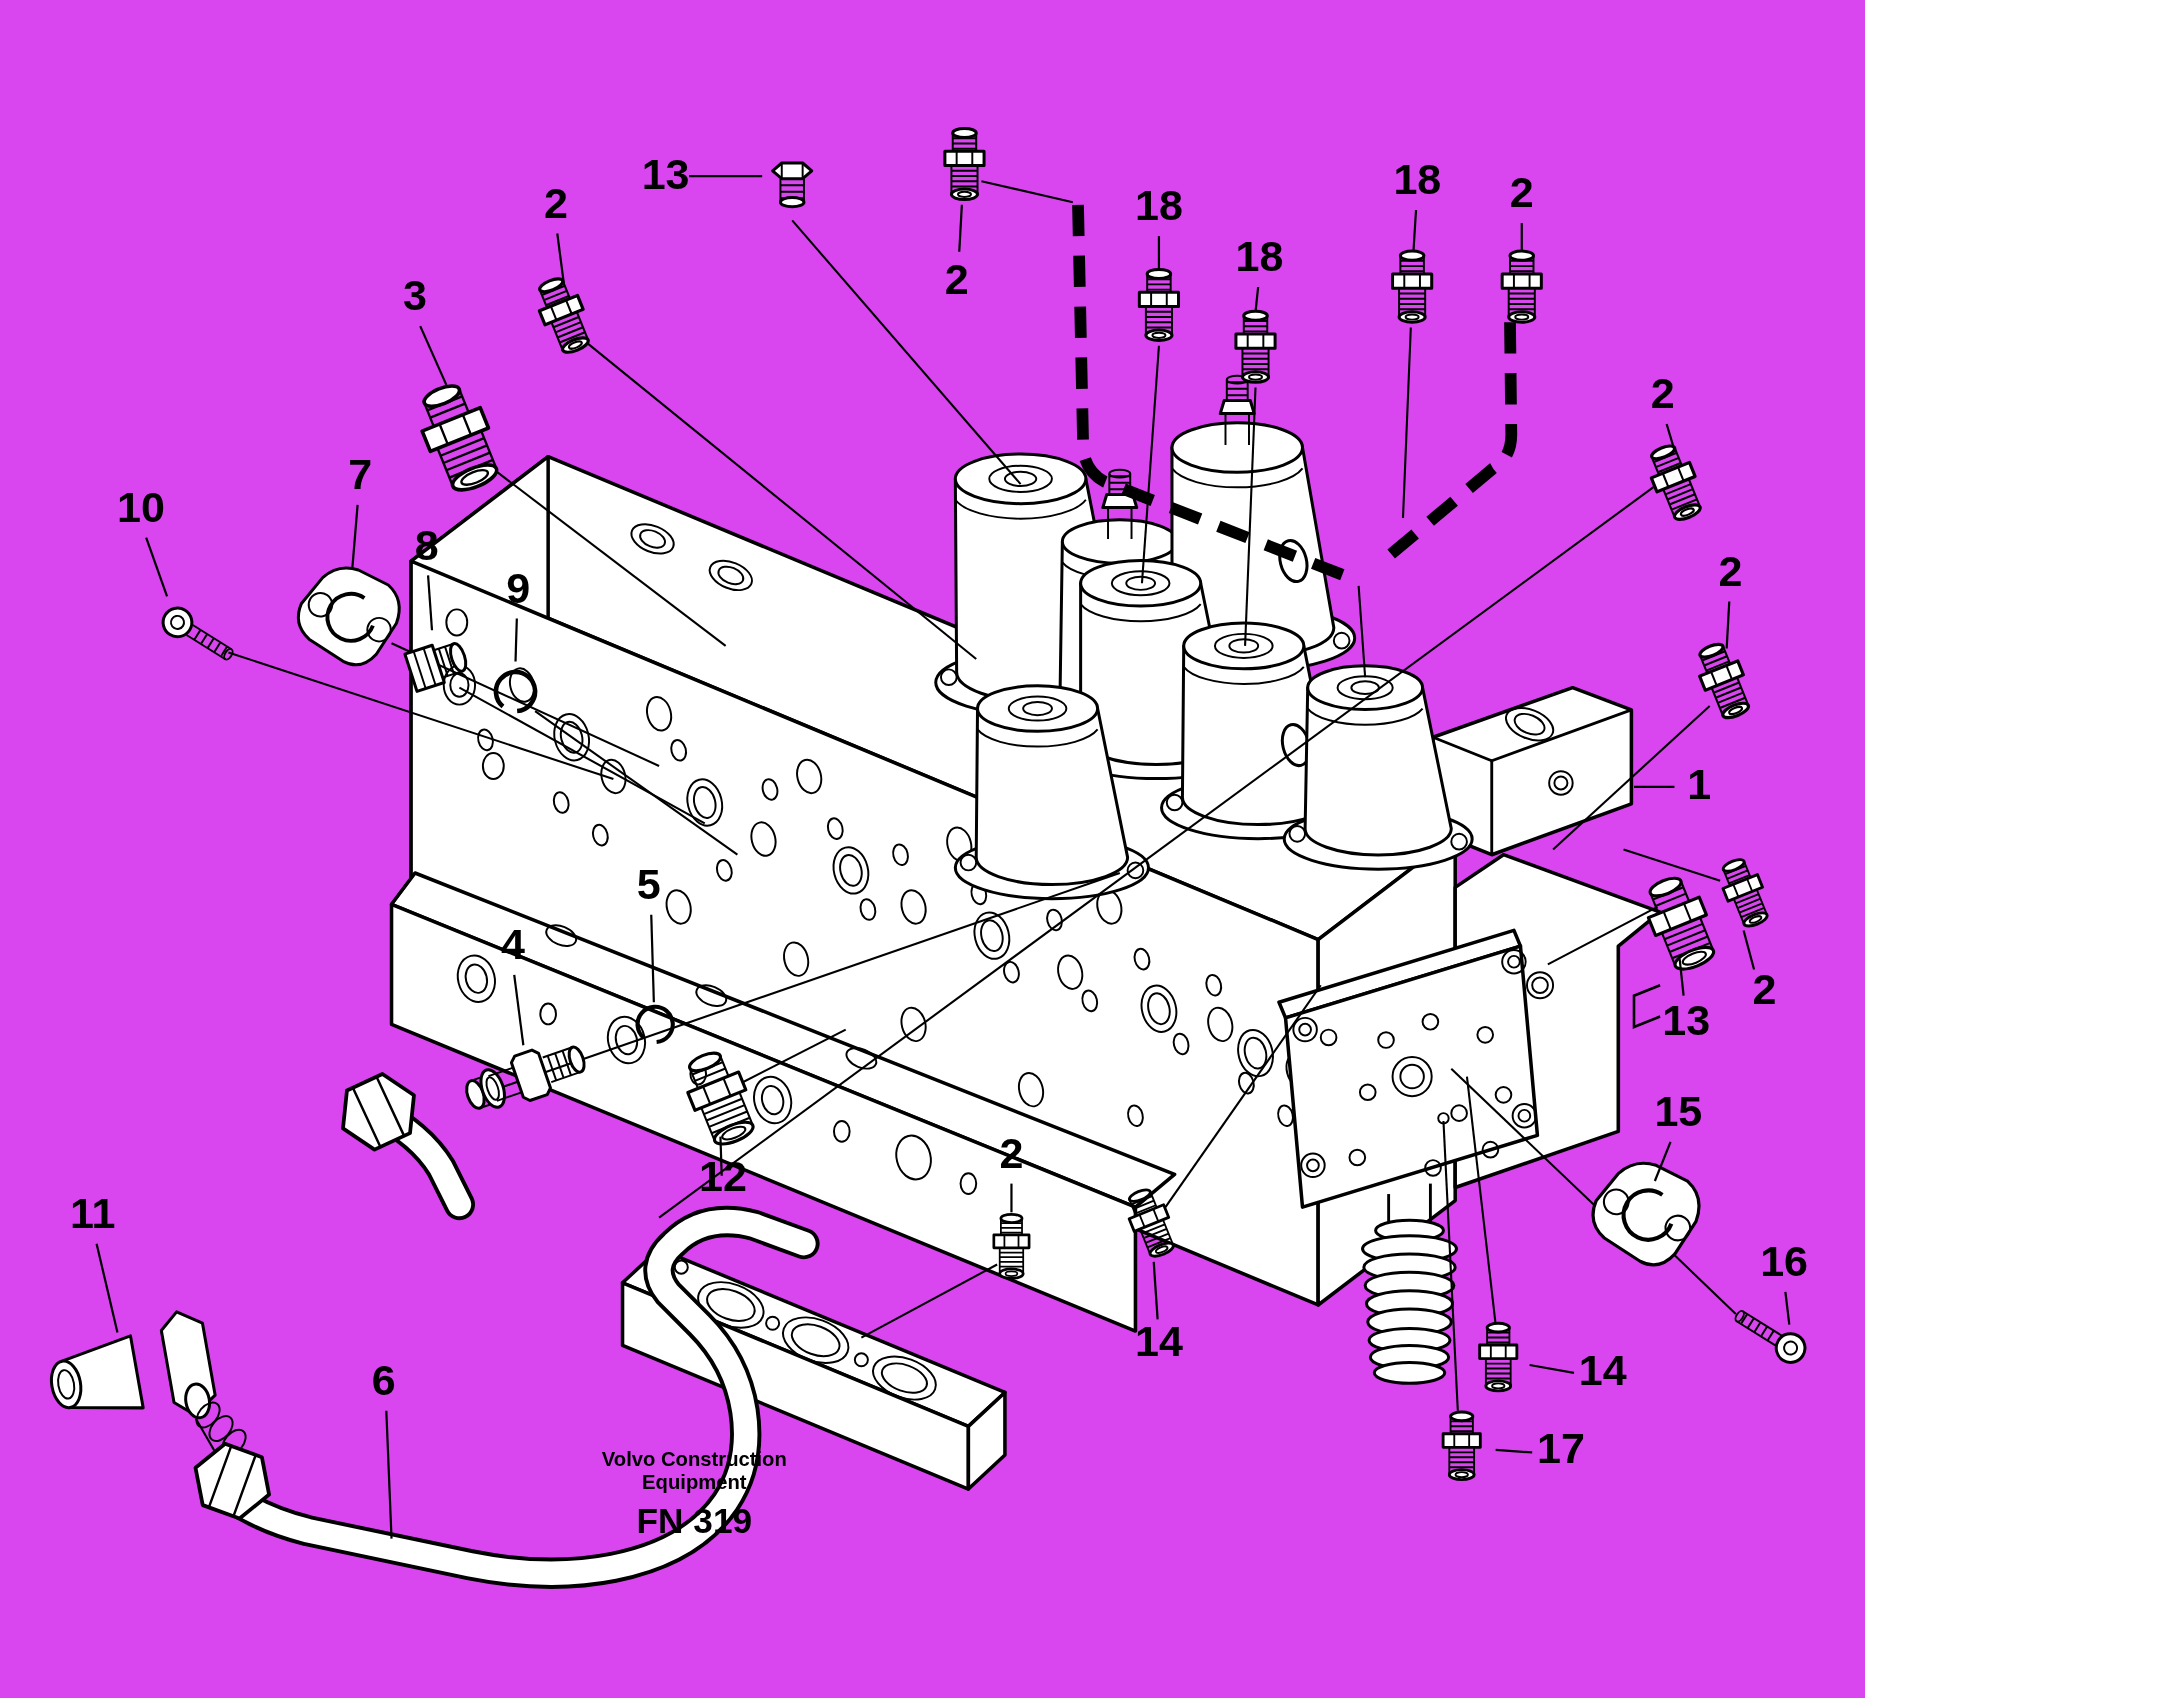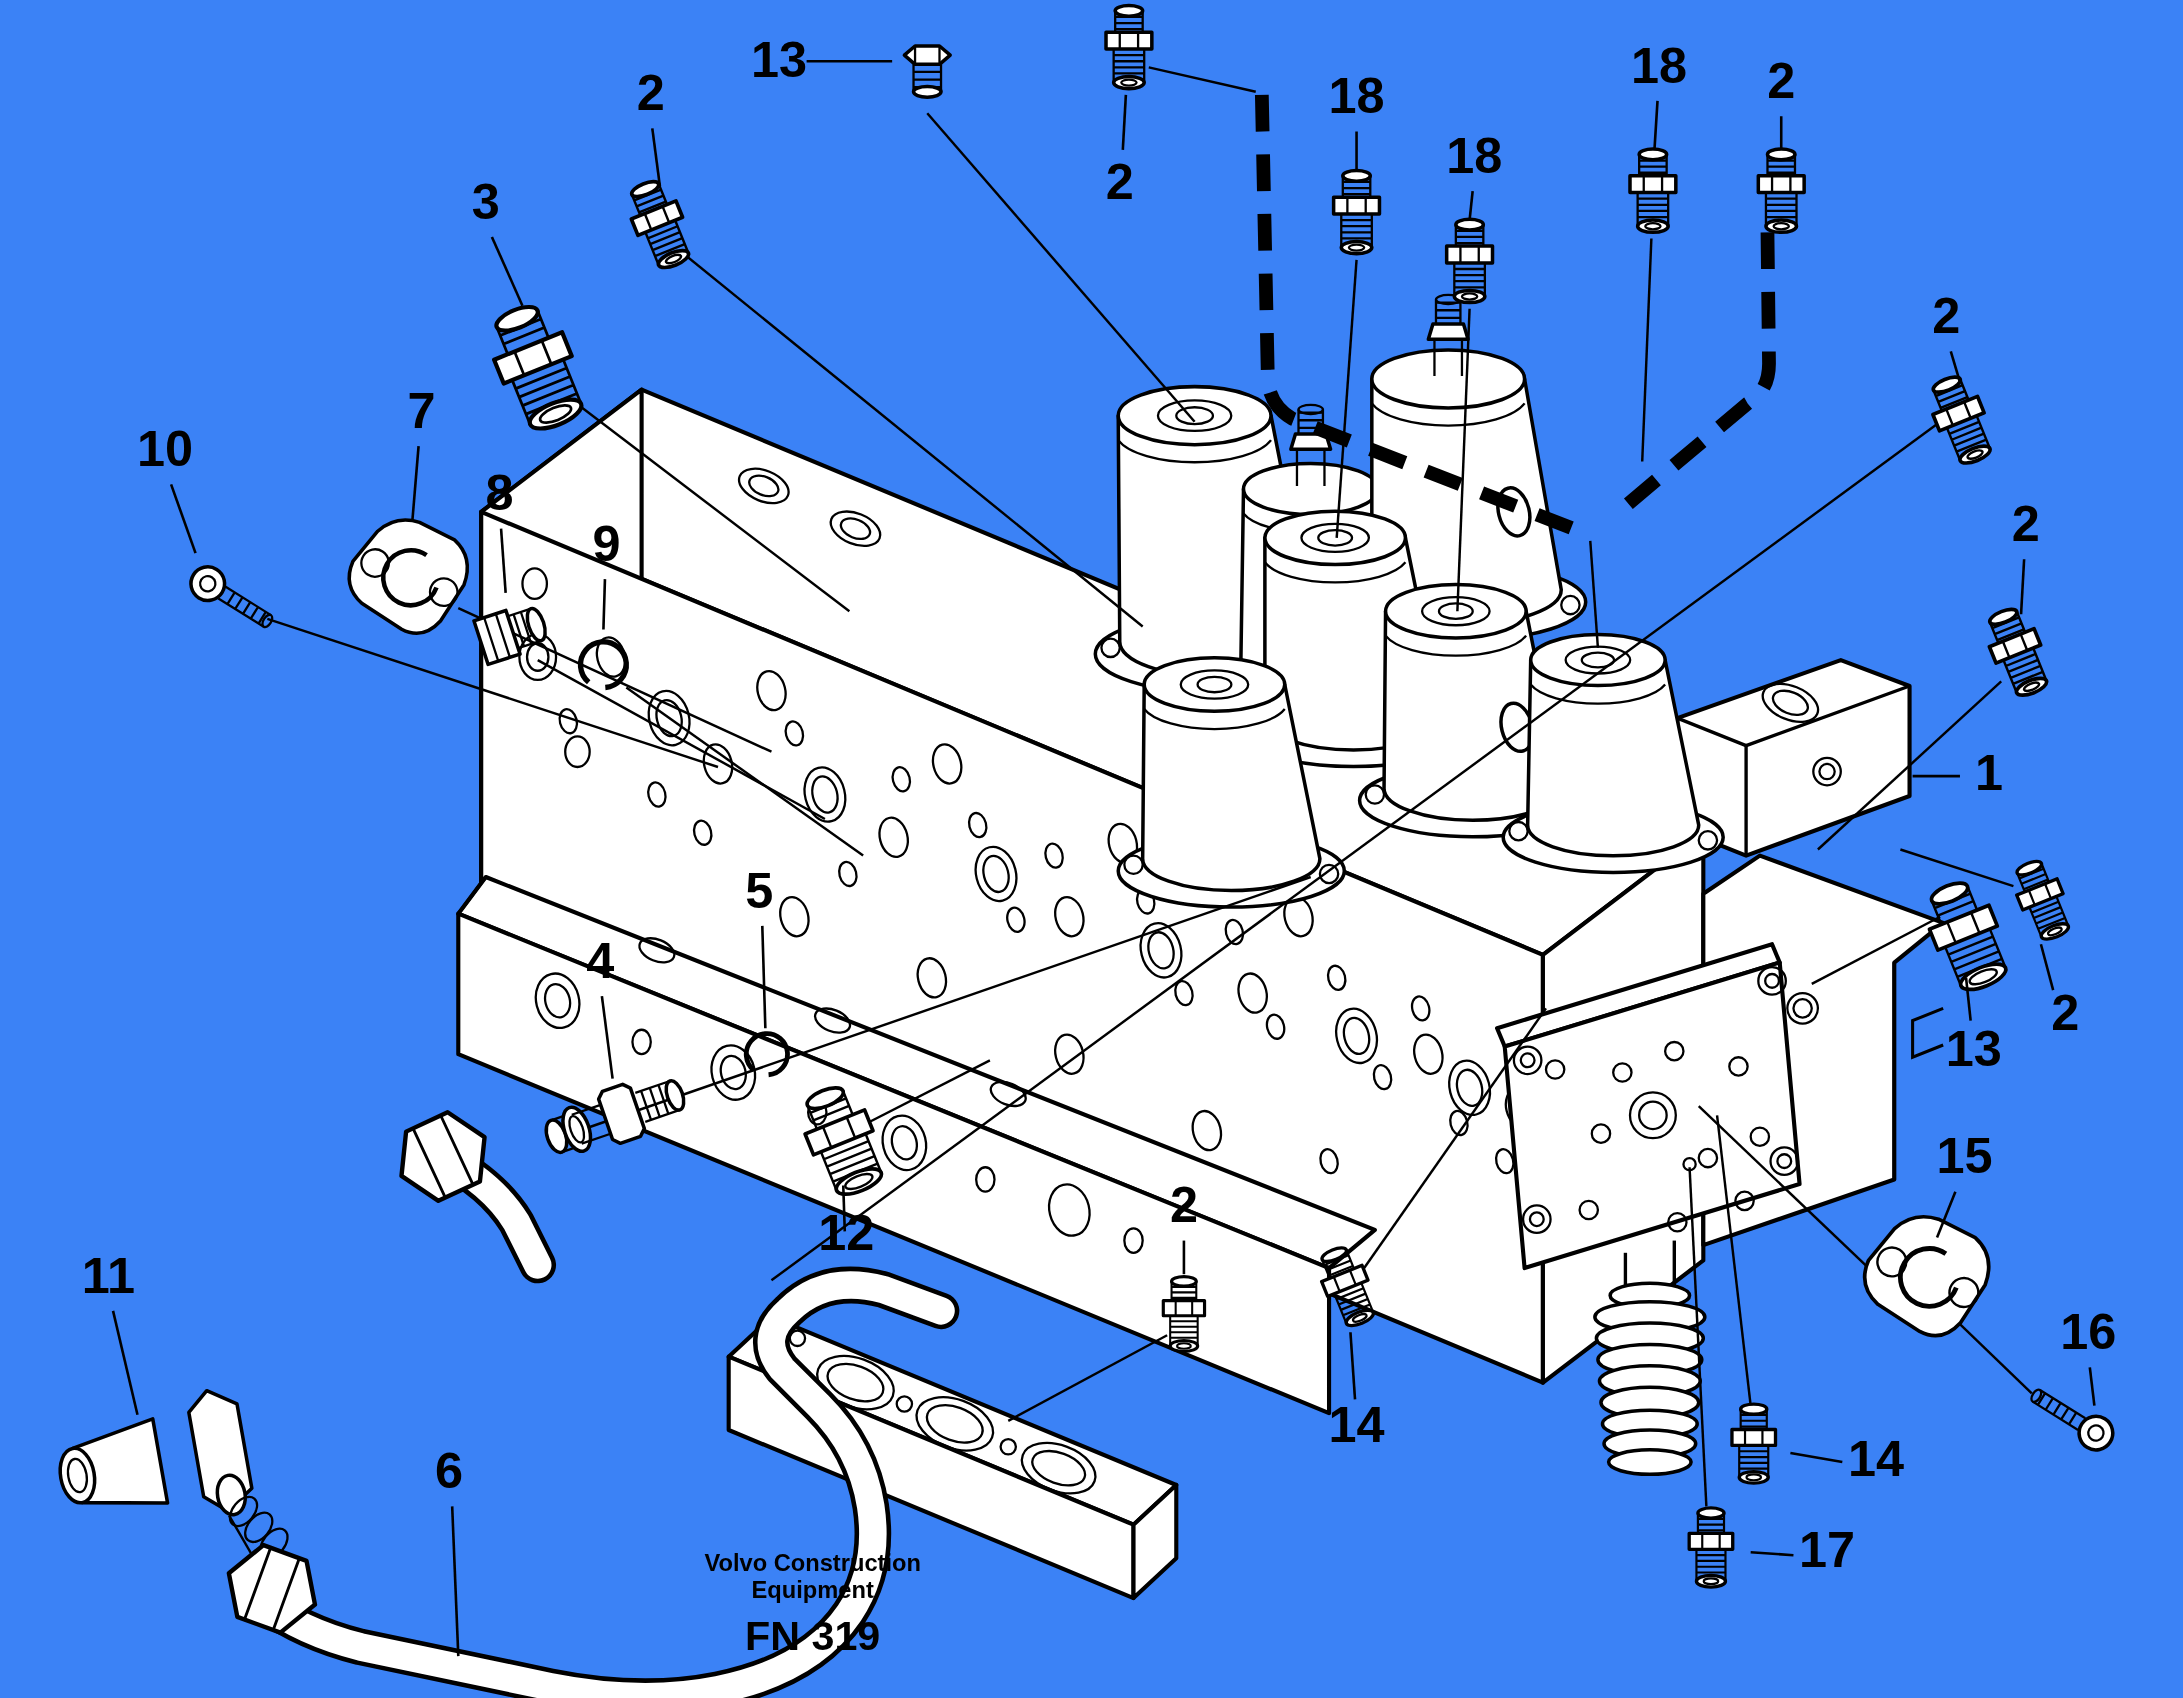--- a/index.html
+++ b/index.html
@@ -1,16 +1,16 @@
 <!DOCTYPE html>
 <html style="font-size:12.2px"><head>
 <meta charset="utf-8">
 <style>
   html,body{margin:0;padding:0;background:#ffffff;}
-  .stage{position:relative;width:2183px;height:1699px;background:#3b82f6;overflow:hidden;
+  .stage{position:relative;width:1865px;height:1699px;background:#d946ef;overflow:hidden;
          font-family:"Liberation Sans", sans-serif;}
   svg{display:block;width:100%;height:100%;}
   .ln{stroke:#000;fill:none;}
   .face{fill:#fff;stroke:#000;stroke-width:2.7;stroke-linejoin:round;}
   .part{fill:#fff;stroke:#000;stroke-width:2.3;stroke-linejoin:round;}
   .det{fill:none;stroke:#000;stroke-width:1.5;}
   .axis{fill:none;stroke:#000;stroke-width:1.6;}
   .leader{fill:none;stroke:#000;stroke-width:1.7;}
   .dashroute{fill:none;stroke:#000;stroke-width:9;stroke-dasharray:24 15;}
   text.callout{font-weight:bold;font-size:33px;fill:#000;text-anchor:middle;}

